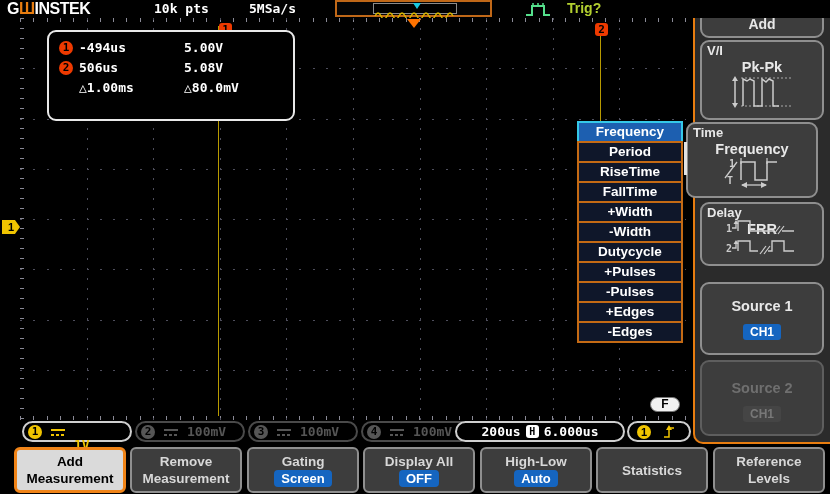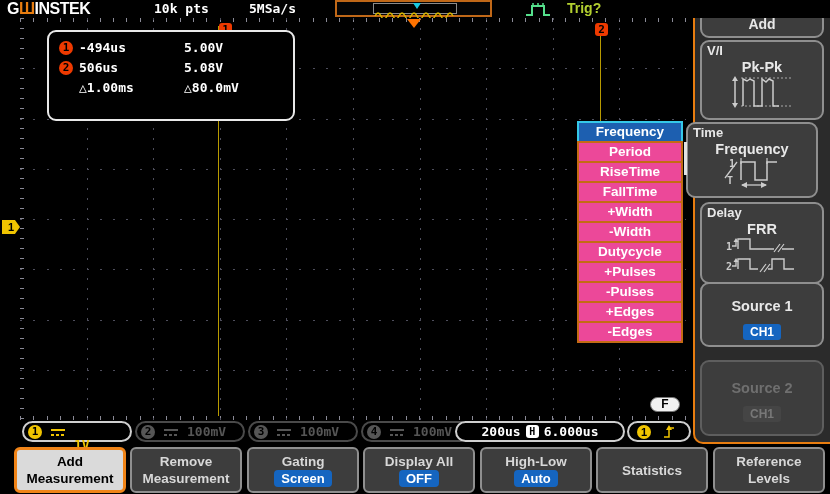--- a/index.html
+++ b/index.html
@@ -47,21 +47,21 @@
                      color:#000; font-size:11px; text-align:center; line-height:14px; }
   .meas-c1 { width:105px; }
 
   
   #f-pill { position:absolute; left:650px; top:397px; width:30px; height:15px; background:#f2f2f2;
             border:1px solid #777; border-radius:8px; color:#000; font-weight:bold; font-size:12px;
             text-align:center; line-height:13px; z-index:4; }
 
   
   #dropdown { position:absolute; left:577px; top:121px; width:106px; z-index:7; }
-  .dd-item { height:22px; margin-top:-2px; background:#ec4899; border:2px solid #c46a14;
+  .dd-item { height:22px; margin-top:-2px; background:#0f172a; border:2px solid #c46a14;
              color:#fff; font-weight:bold; font-size:13.5px; text-align:center; line-height:18px; }
   .dd-item:first-child { margin-top:0; }
   .dd-item.selected { background:#1d5fb0; border-color:#35c8e8; }
   #dd-scroll { position:absolute; left:684px; top:142px; width:3px; height:33px; background:#e2e2e2; z-index:7; }
 
   
   #sidebar { position:absolute; left:693px; top:2px; width:137px; height:442px; background:#2b2b2b;
              border:2px solid #e87d10; border-right:none; border-radius:10px 0 0 10px; z-index:5; }
   .side-btn { position:absolute; left:5px; width:124px; background:#3d3d3d; border:2px solid #8f8f8f;
               border-radius:9px; color:#e8e8e8; font-weight:bold; }
@@ -215,40 +215,40 @@
         <path d="M4 22 L16 6" stroke="#ccc" stroke-width="1.3"></path>
         <text x="6" y="28" fill="#ccc" font-size="10" font-weight="bold" font-family="DejaVu Sans Mono,monospace">T</text>
         <path d="M20 24 v-18 h14 v18 h12 v-18 h10" stroke="#ccc" stroke-width="1.5" fill="none"></path>
         <path d="M20 2 v6 M46 2 v6" stroke="#ccc" stroke-width="1.2" fill="none"></path>
         <path d="M21 29 h24" stroke="#ccc" stroke-width="1.3" fill="none"></path>
         <path d="M20 29 l6 -3 v6 z M46 29 l-6 -3 v6 z" fill="#ccc"></path>
       </svg>
     </div>
   </div>
 
-  <div class="side-btn" style="top:198px;height:82px;">
+  <div class="side-btn" style="top:198px;height:64px;">
     <div class="side-cat">Delay</div>
     <div class="side-main">FRR</div>
     <div class="side-icon">
       <svg width="76" height="40" viewBox="0 0 76 40">
         <text x="2" y="16" fill="#ccc" font-size="10" font-weight="bold" font-family="DejaVu Sans Mono,monospace">1</text>
         <path d="M8 12 h4 v-6" stroke="#ccc" stroke-width="1.3" fill="none"></path>
         <path d="M12 4 l-2.5 4 h5 z" fill="#ccc"></path>
         <path d="M14 15 v-10 h12 v10 h24 m8 0 h12" stroke="#ccc" stroke-width="1.4" fill="none"></path>
         <path d="M50 18 l6 -8 M54 18 l6 -8" stroke="#ccc" stroke-width="1.2" fill="none"></path>
         <text x="2" y="36" fill="#ccc" font-size="10" font-weight="bold" font-family="DejaVu Sans Mono,monospace">2</text>
         <path d="M8 32 h4 v-6" stroke="#ccc" stroke-width="1.3" fill="none"></path>
         <path d="M12 24 l-2.5 4 h5 z" fill="#ccc"></path>
         <path d="M14 35 v-10 h12 v10 h8 m10 0 h4 v-10 h12 v10 h10" stroke="#ccc" stroke-width="1.4" fill="none"></path>
         <path d="M36 38 l6 -8 M40 38 l6 -8" stroke="#ccc" stroke-width="1.2" fill="none"></path>
       </svg>
     </div>
   </div>
 
-  <div class="side-btn" style="top:278px;height:65px;">
+  <div class="side-btn" style="top:278px;height:73px;">
     <div class="src-label" style="top:14px;">Source 1</div>
     <div class="src-badge" style="top:38px;"><span>CH1</span></div>
   </div>
 
   <div class="side-btn" id="btn-source2" style="top:356px;height:76px;">
     <div class="src-label" style="top:18px;">Source 2</div>
     <div class="src-badge" style="top:42px;"><span>CH1</span></div>
   </div>
 </div>
 

